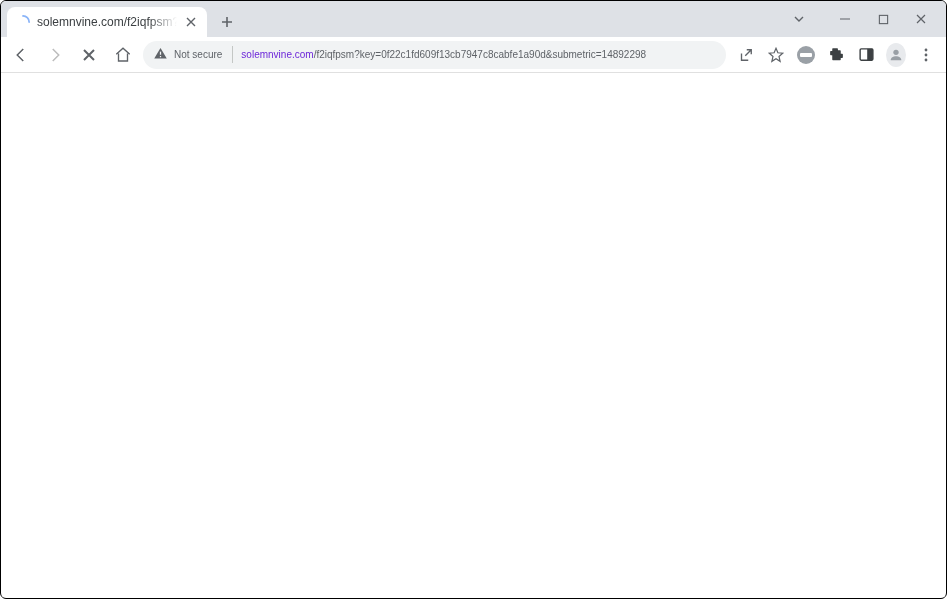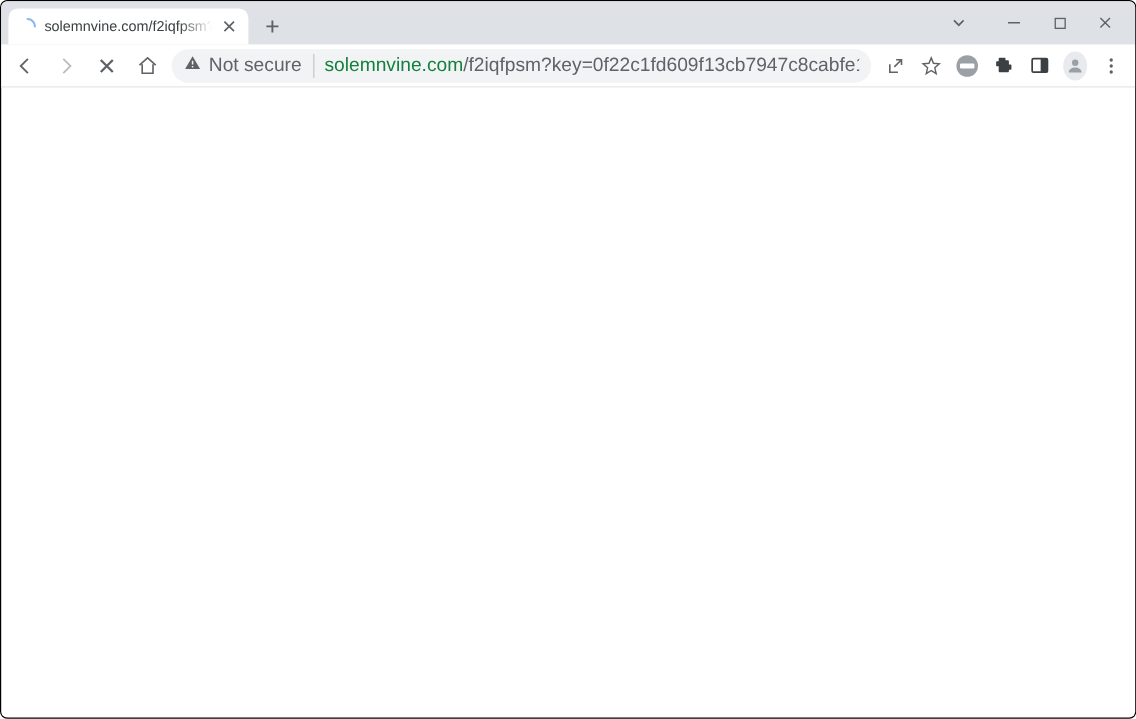--- a/index.html
+++ b/index.html
@@ -79,35 +79,35 @@
 
 .omnibox {
   flex:1;
   height:28px;
   background:#f1f3f4;
   border-radius:14px;
   display:flex;
   align-items:center;
   padding:0 10px;
   gap:8px;
-  font-size:16px;
+  font-size:10px;
   color:#5f6368;
   overflow:hidden;
 }
 .sec-chip {
   display:flex;
   align-items:center;
   gap:6px;
   color:#5f6368;
   padding-right:10px;
   border-right:1px solid #c4c7c5;
   white-space:nowrap;
 }
 .url { display:flex; white-space:nowrap; overflow:hidden; }
-.url .dom { color:#15803d; }
+.url .dom { color:#6d28d9; }
 .url .path { color:#5f6368; }
 
 .right-icons { display:flex; align-items:center; gap:10px; padding:0 4px; }
 .right-icons .ic { width:20px; height:20px; display:flex; align-items:center; justify-content:center; color:#5f6368; }
 .avatar-circle { width:24px; height:24px; border-radius:50%; background:#e8eaed; display:flex; align-items:center; justify-content:center; }
 .no-entry { width:18px; height:18px; border-radius:50%; background:#9aa0a6; position:relative; }
 .no-entry::after { content:""; position:absolute; left:3px; right:3px; top:7px; height:4px; background:#fff; border-radius:1px; }
 
 .viewport { position:absolute; top:72px; left:1px; right:1px; bottom:1px; background:#fff; }
 </style>

